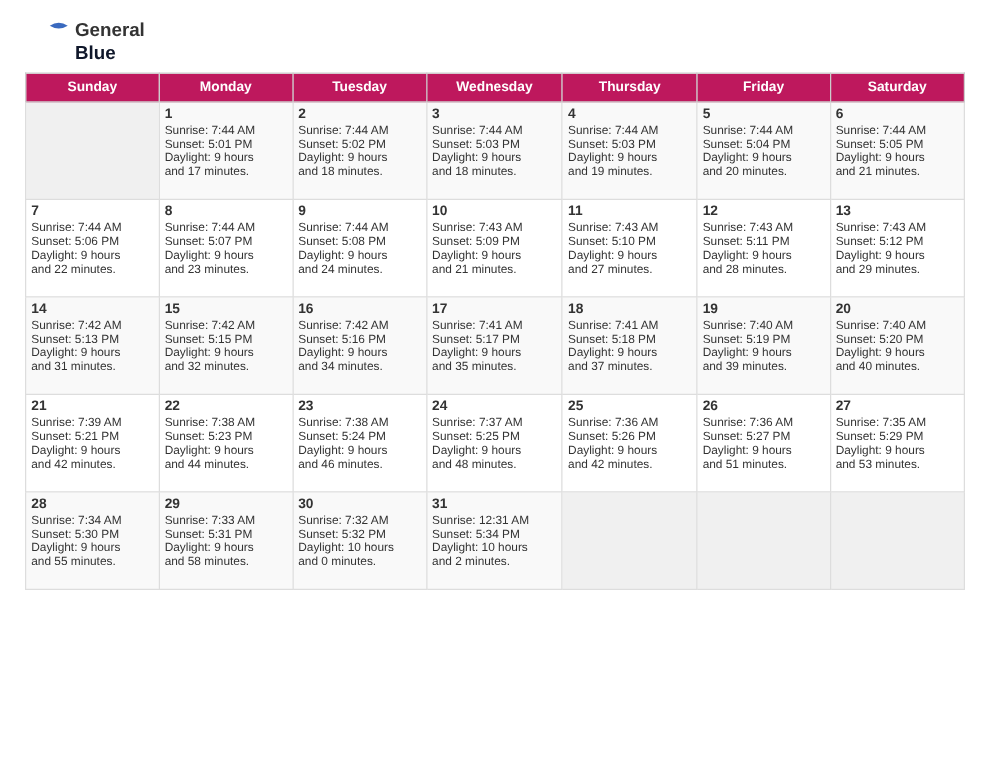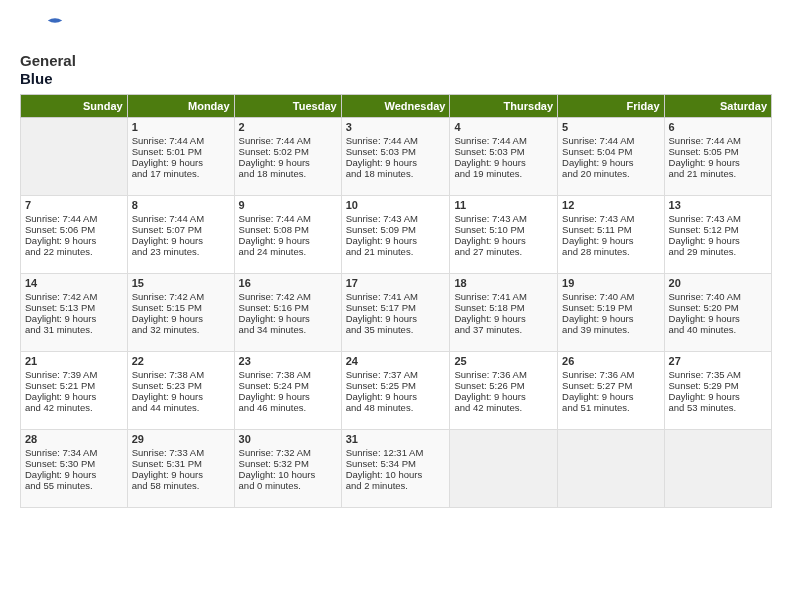--- a/index.html
+++ b/index.html
@@ -16,21 +16,20 @@
     }
     .header {
       display: flex;
       align-items: flex-start;
       justify-content: space-between;
       margin-bottom: 6px;
     }
     .logo {
       display: flex;
       align-items: center;
-      flex-direction: column;
     }
     .logo-icon {
       width: 36px;
       height: 36px;
       margin-right: 4px;
     }
     .title-block {
       text-align: right;
     }
     .calendar-title {
@@ -41,24 +40,24 @@
     .calendar-subtitle {
       font-size: 14px;
       color: #444;
     }
     table {
       width: 100%;
       border-collapse: collapse;
       font-size: 10px;
     }
     thead tr th {
-      background-color: #4d7c0f;
+      background-color: #be185d;
       color: #fff;
       padding: 5px 4px;
-      text-align: right;
+      text-align: center;
       font-size: 11px;
       font-weight: bold;
       border: 1px solid #ccc;
     }
     tbody tr td {
       vertical-align: top;
       border: 1px solid #ddd;
       padding: 3px 4px;
       font-size: 9.5px;
       color: #333;

